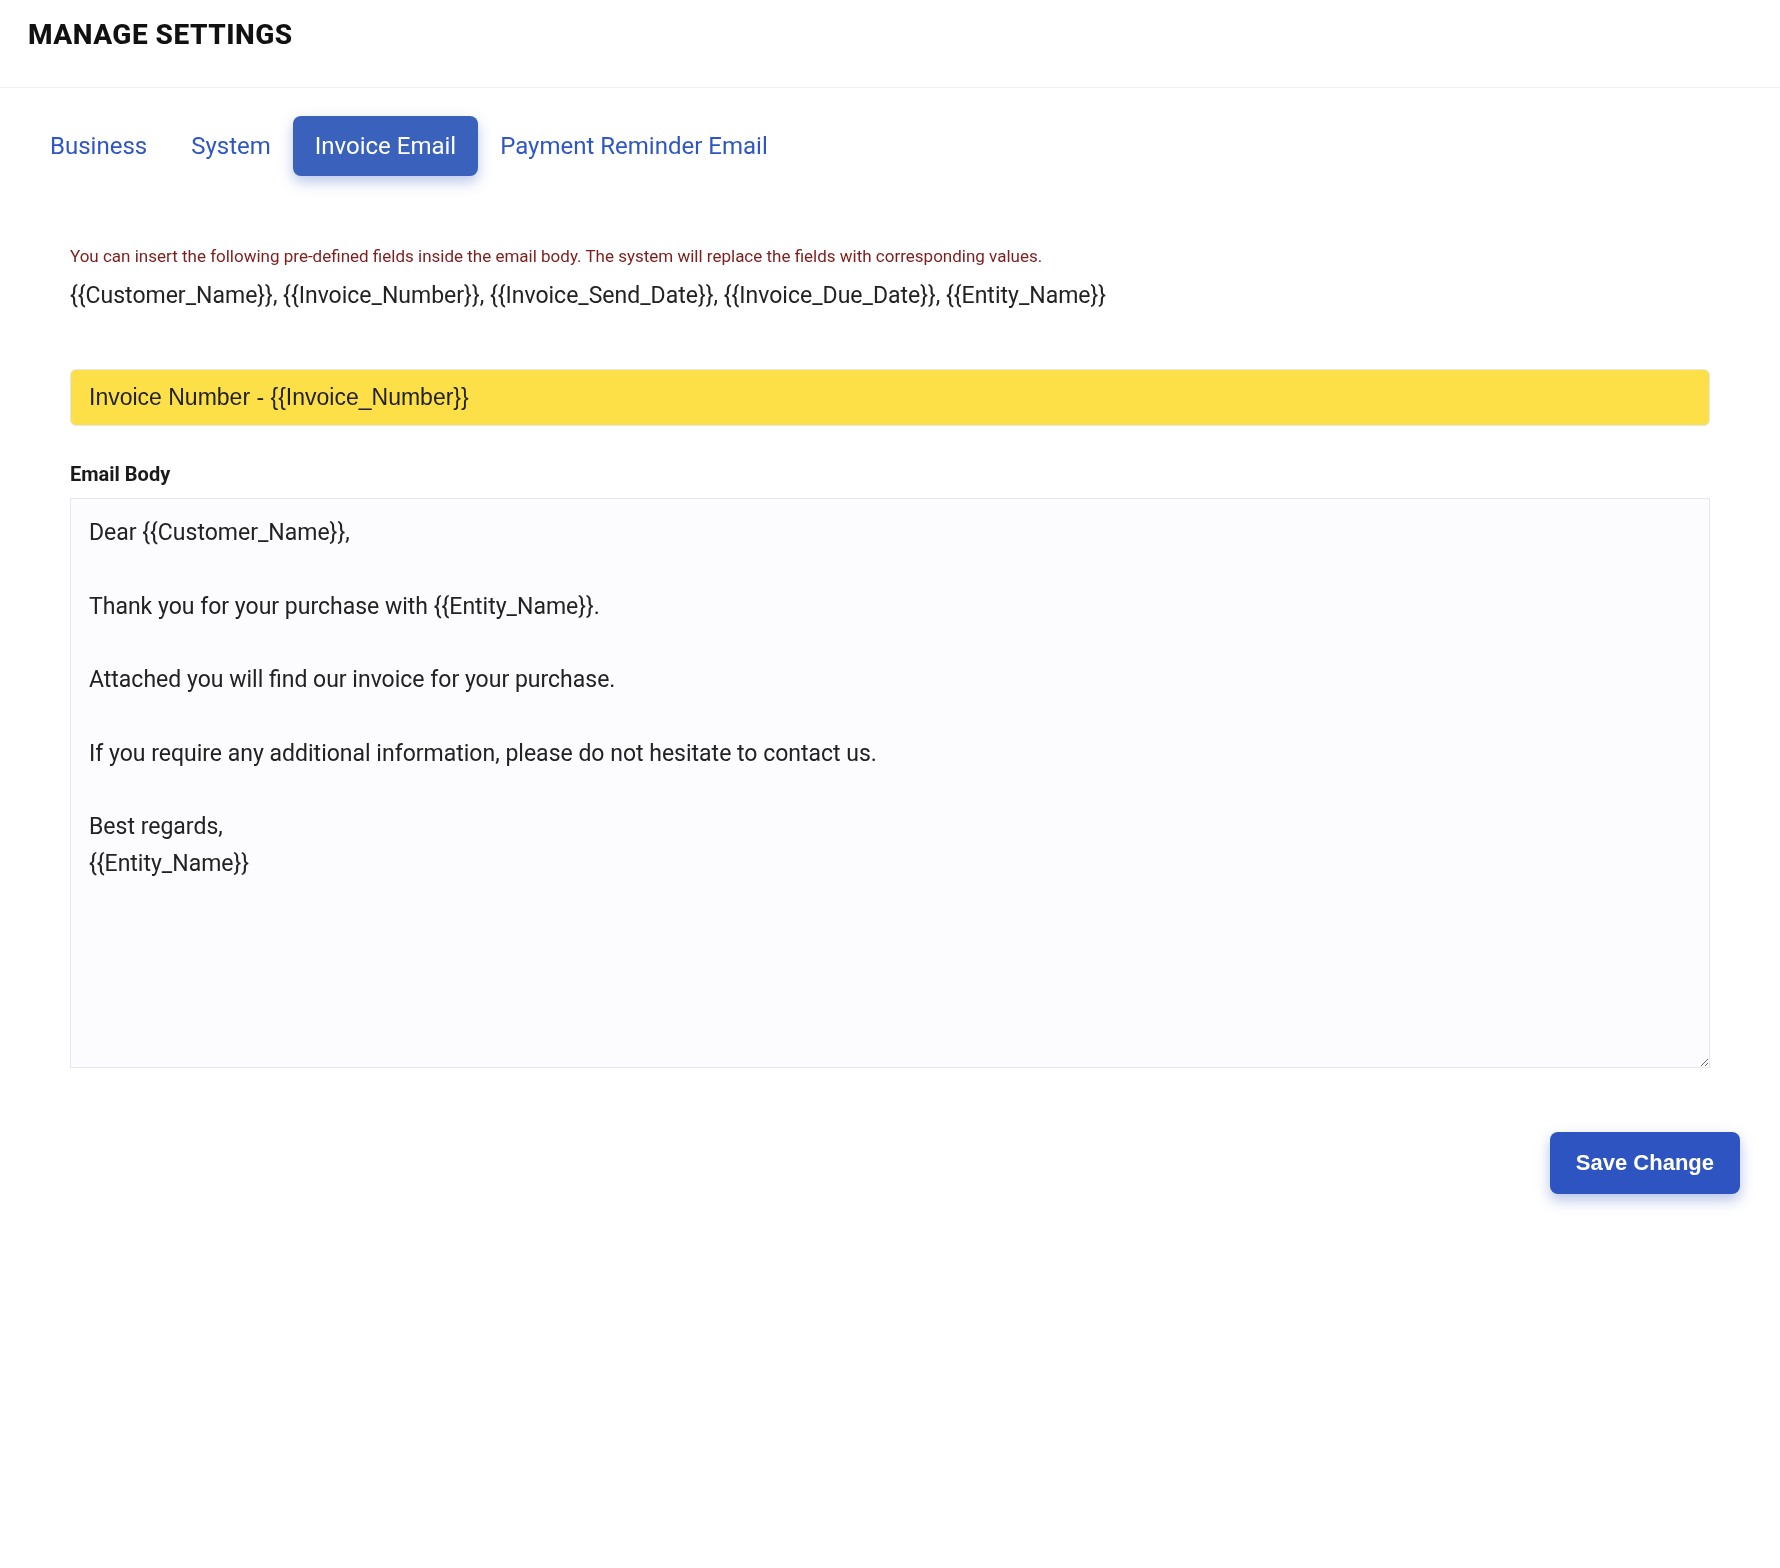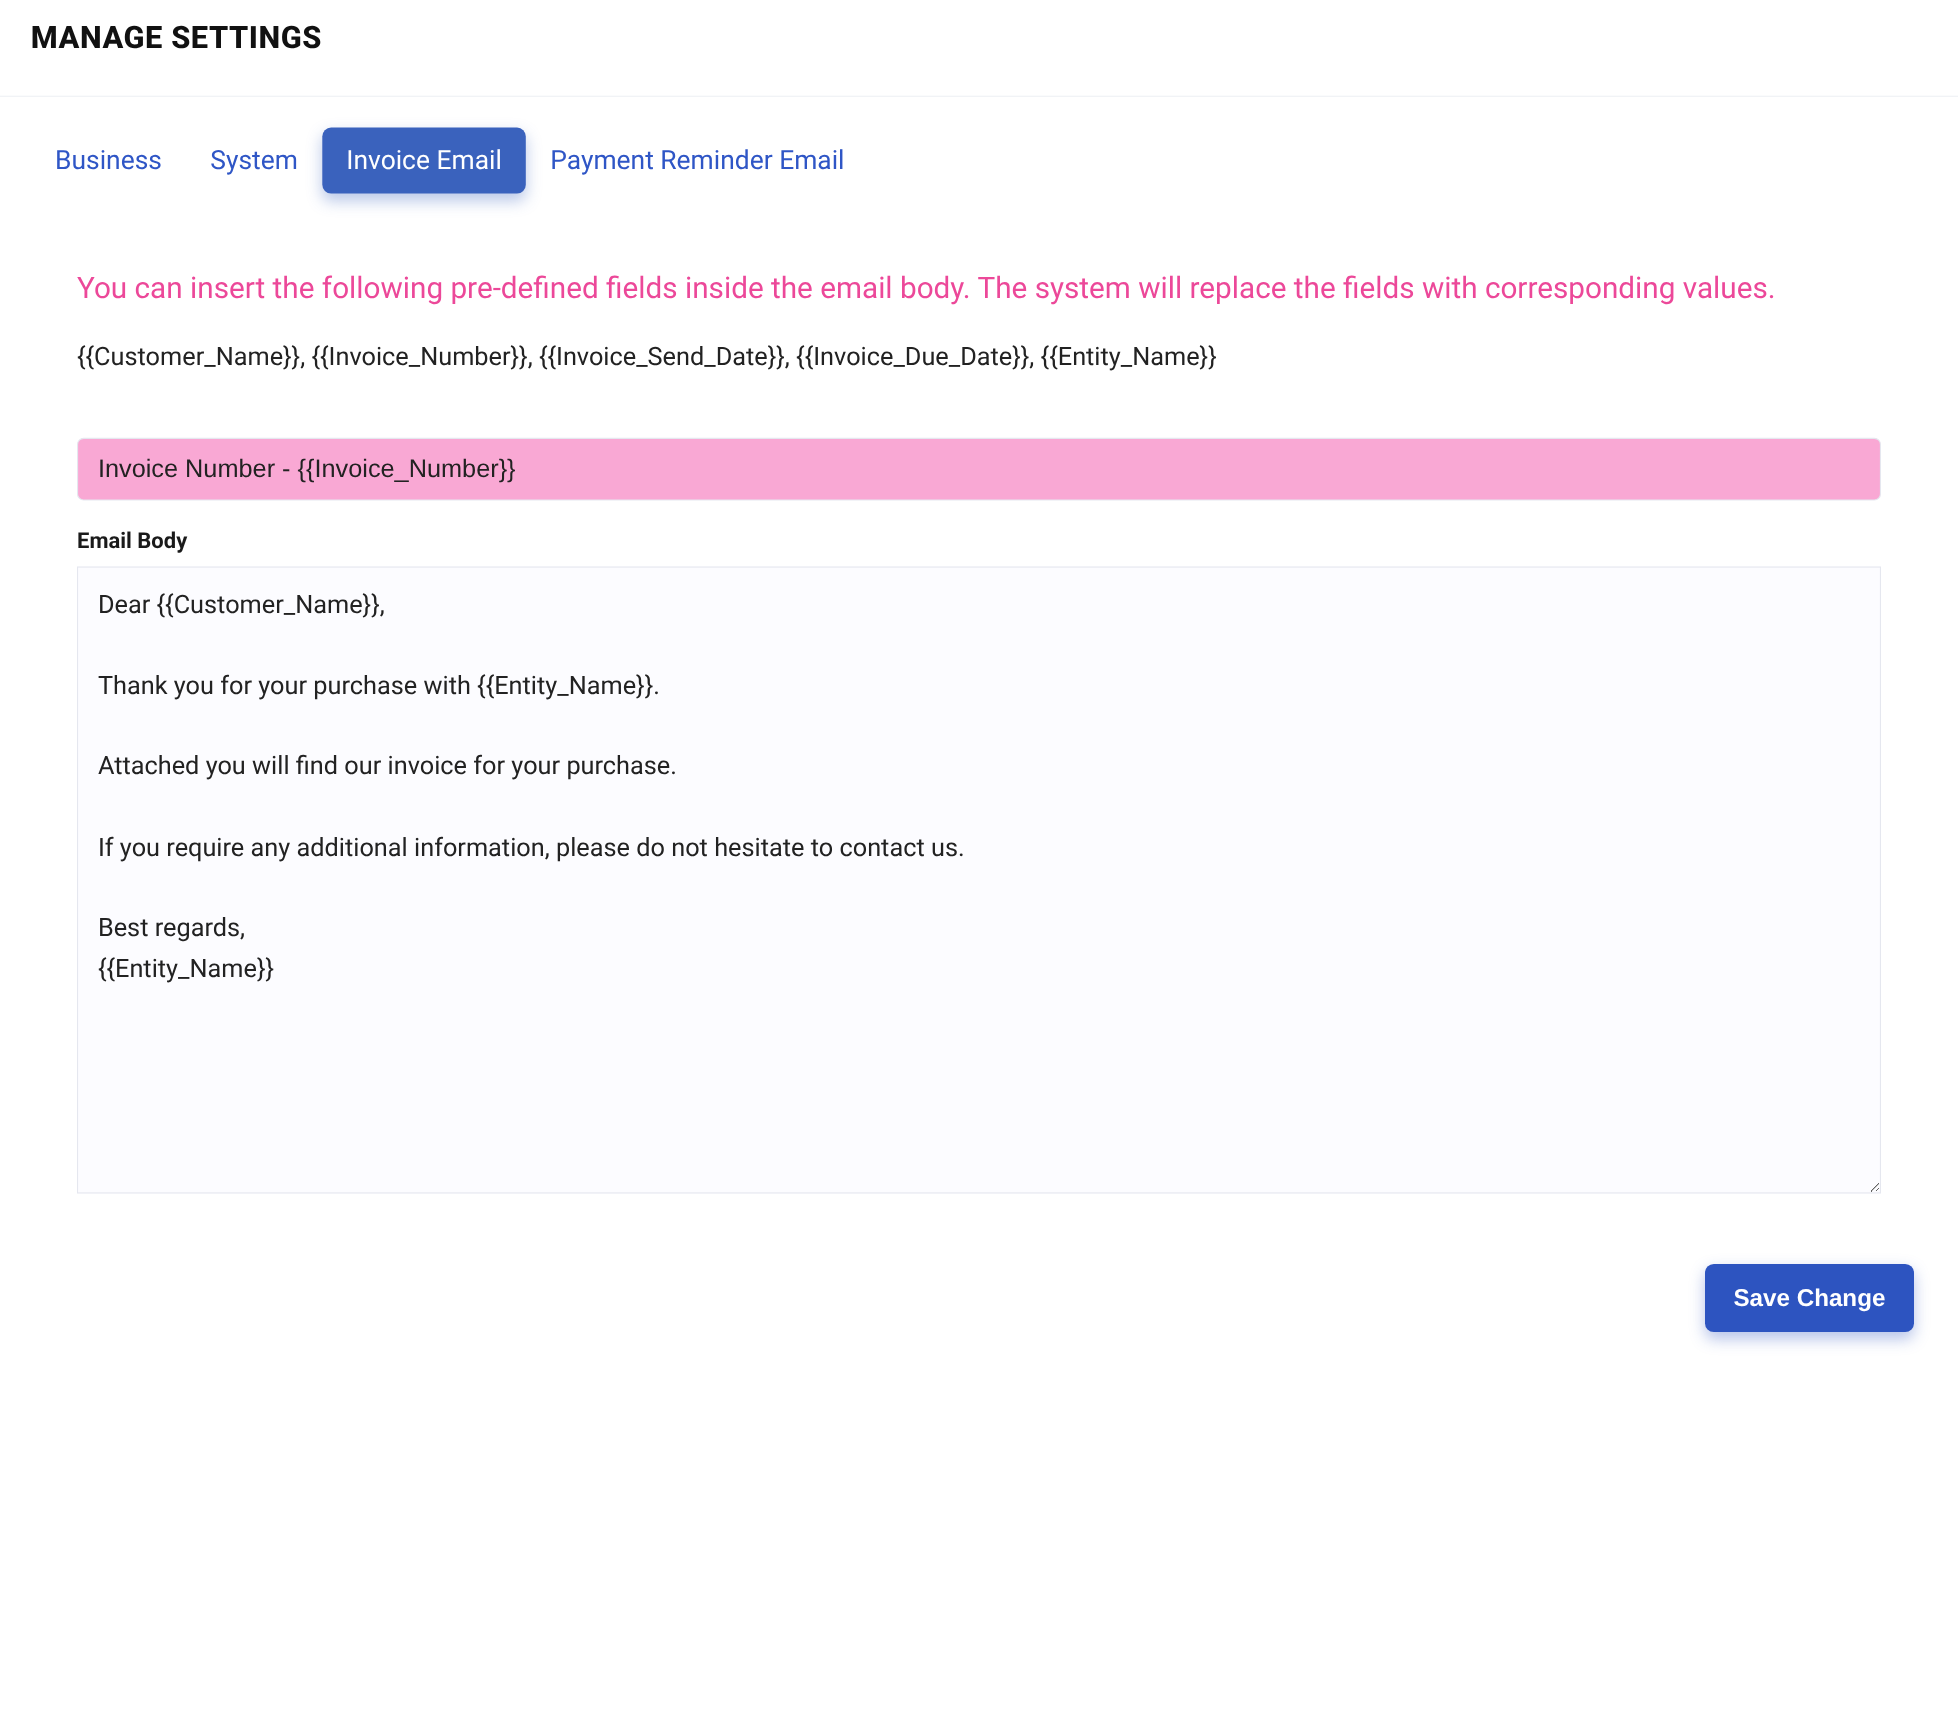--- a/index.html
+++ b/index.html
@@ -44,45 +44,45 @@
   }
   .tab.active {
     background: #3a62bd;
     color: #fff;
     box-shadow: 0 6px 14px rgba(58,98,189,0.35);
   }
   .content {
     padding: 60px 70px 30px 70px;
   }
   .intro {
-    font-size: 27px;
-    color: #ec4899;
-    margin: 0 0 33px 0;
+    font-size: 17px;
+    color: #7f1d1d;
+    margin: 0 0 16px 0;
   }
   .placeholders {
     font-size: 23px;
     color: #222;
     margin: 0 0 60px 0;
   }
   .form-label {
     display: block;
     font-size: 20px;
     font-weight: 700;
     color: #1a1a1a;
     margin-bottom: 12px;
   }
   .form-input {
     width: 100%;
     font-size: 23px;
     padding: 14px 18px;
     border: 1px solid #e5e7ef;
     border-radius: 6px;
-    background: #f9a8d4;
+    background: #fde047;
     color: #222;
-    margin-bottom: 24px;
+    margin-bottom: 36px;
     outline: none;
   }
   .form-textarea {
     width: 100%;
     font-size: 23px;
     line-height: 1.6;
     padding: 16px 18px;
     border: 1px solid #e5e7ef;
     border-radius: 0;
     background: #fcfcff;

